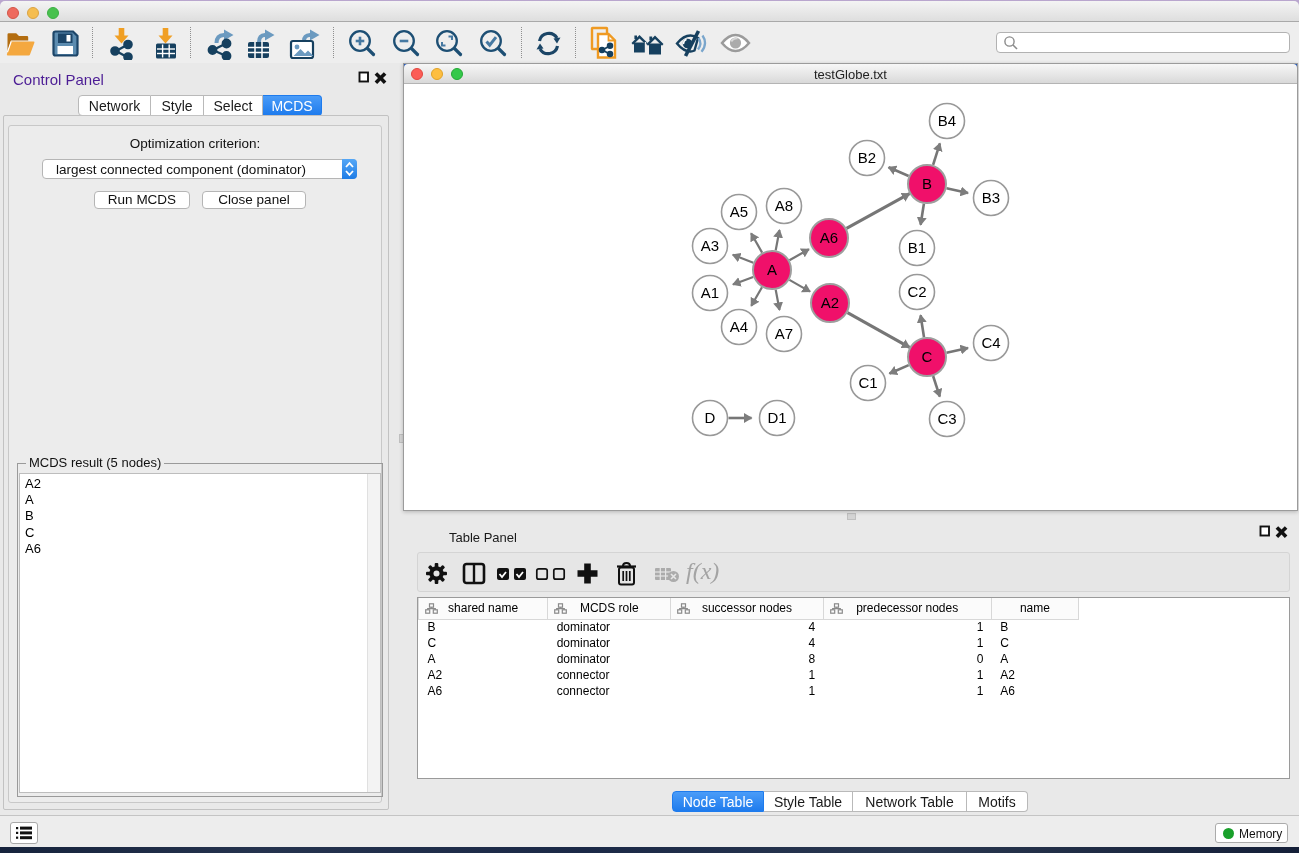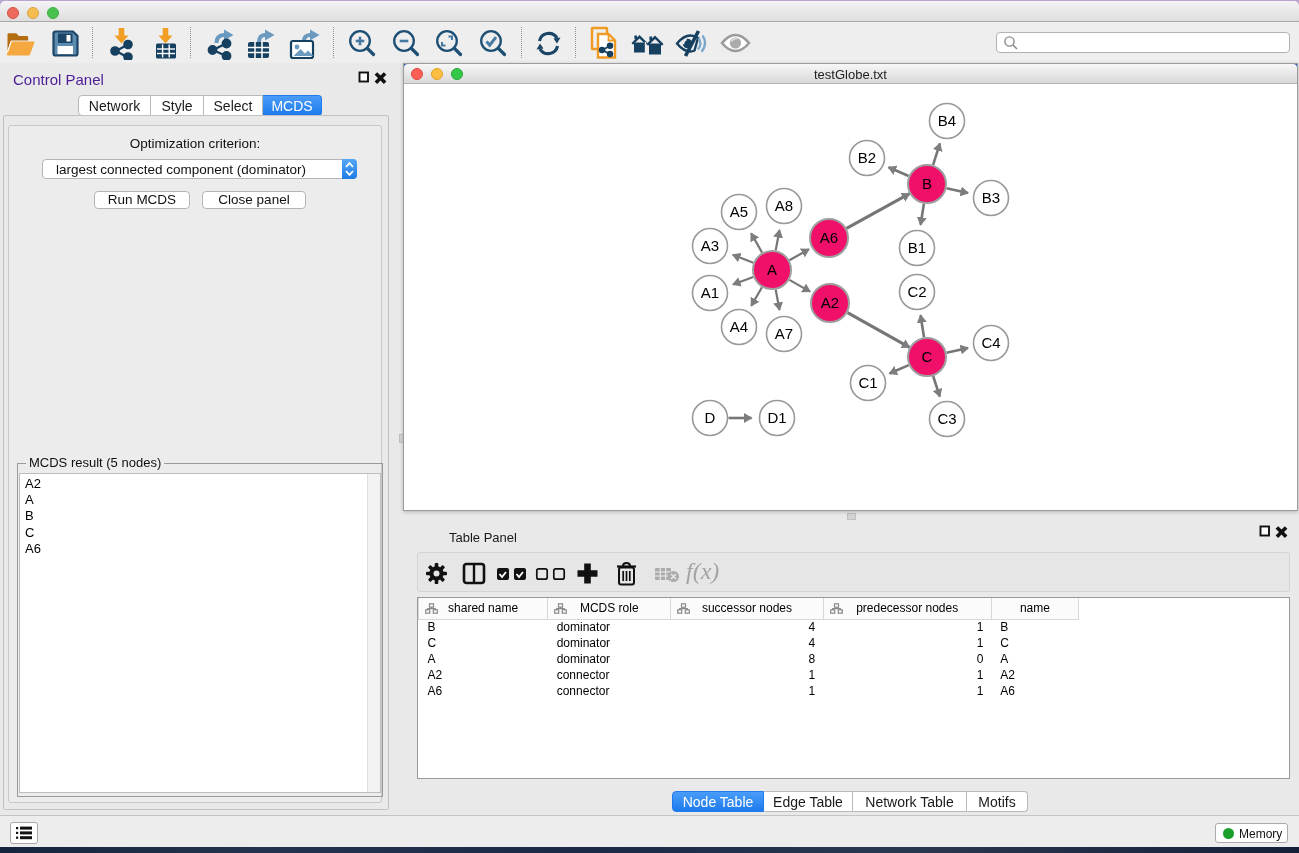--- a/index.html
+++ b/index.html
@@ -553,21 +553,21 @@
           <td>connector</td>
           <td class="num">1</td>
           <td class="num">1</td>
           <td>A6</td>
         </tr>
   </tbody>
     </table>
 </div>
 <div id="bt-row" class="tabrow">
   <div class="tab first sel" style="width:92px;">Node Table</div>
-  <div class="tab" style="width:89px;">Edge Table</div>
+  <div class="tab" style="width:89px;">Style Table</div>
   <div class="tab" style="width:114px;">Network Table</div>
   <div class="tab last" style="width:61px;">Motifs</div>
 </div>
 
 <div id="statusbar">
   <div style="position:absolute; left:10px; top:6px; width:28px; height:22px; background:#fff; border:1px solid #a8a8a8; border-radius:3px;">
     <svg width="16" height="14" style="position:absolute;left:5px;top:3px" viewBox="0 0 16 14">
       <g fill="#111">
           <rect x="0" y="1" width="2.2" height="2.2"></rect>
           <rect x="0" y="5.8" width="2.2" height="2.2"></rect>

